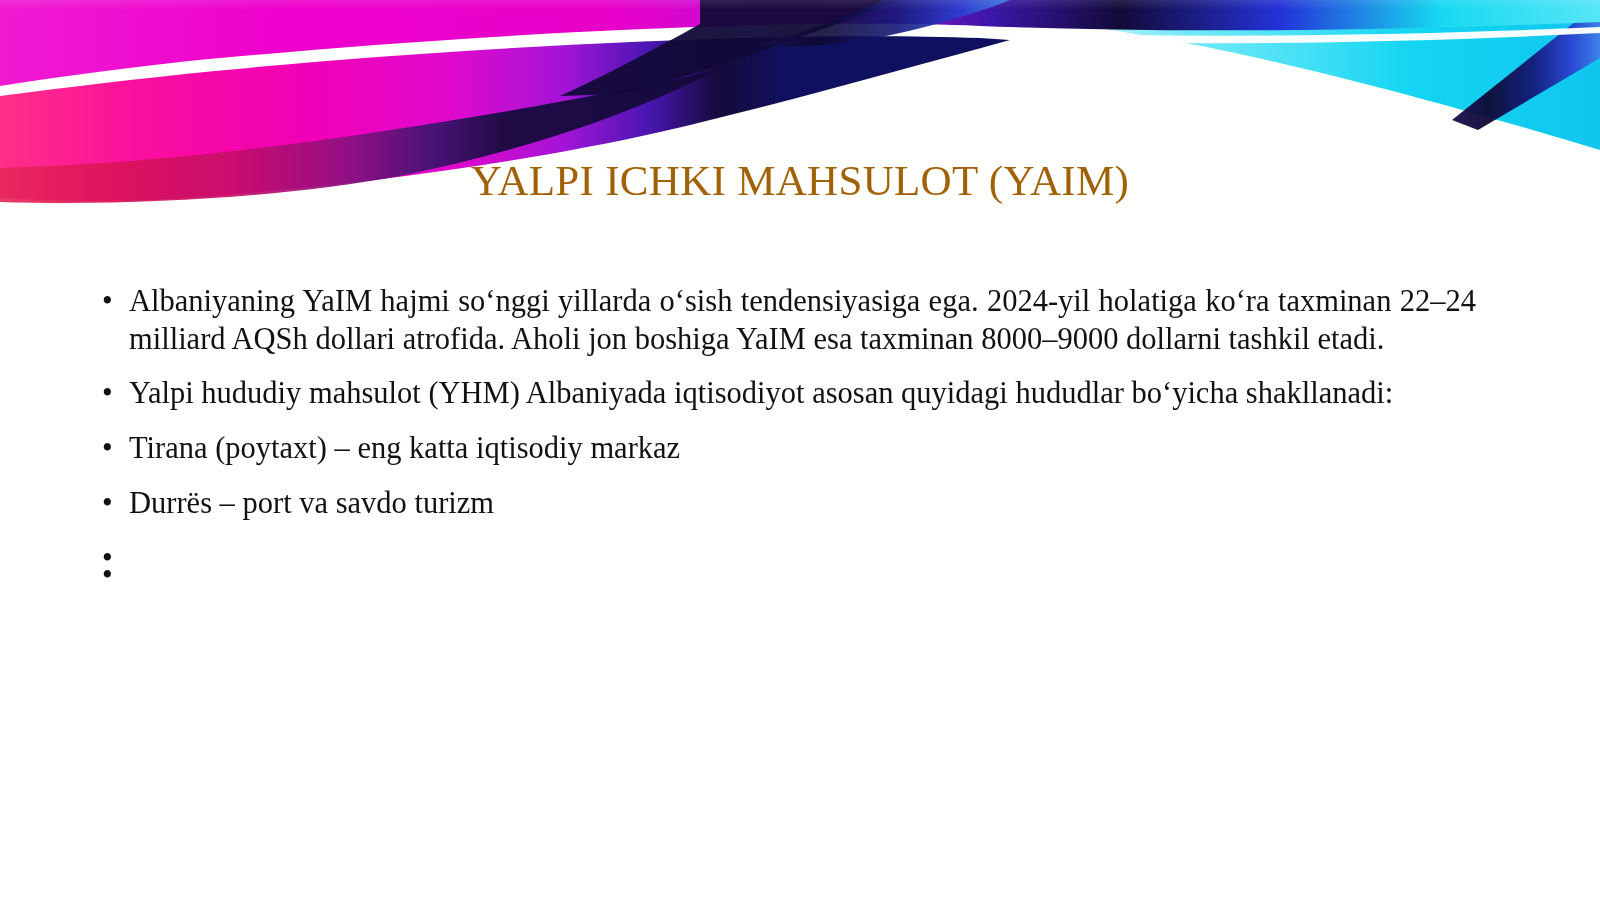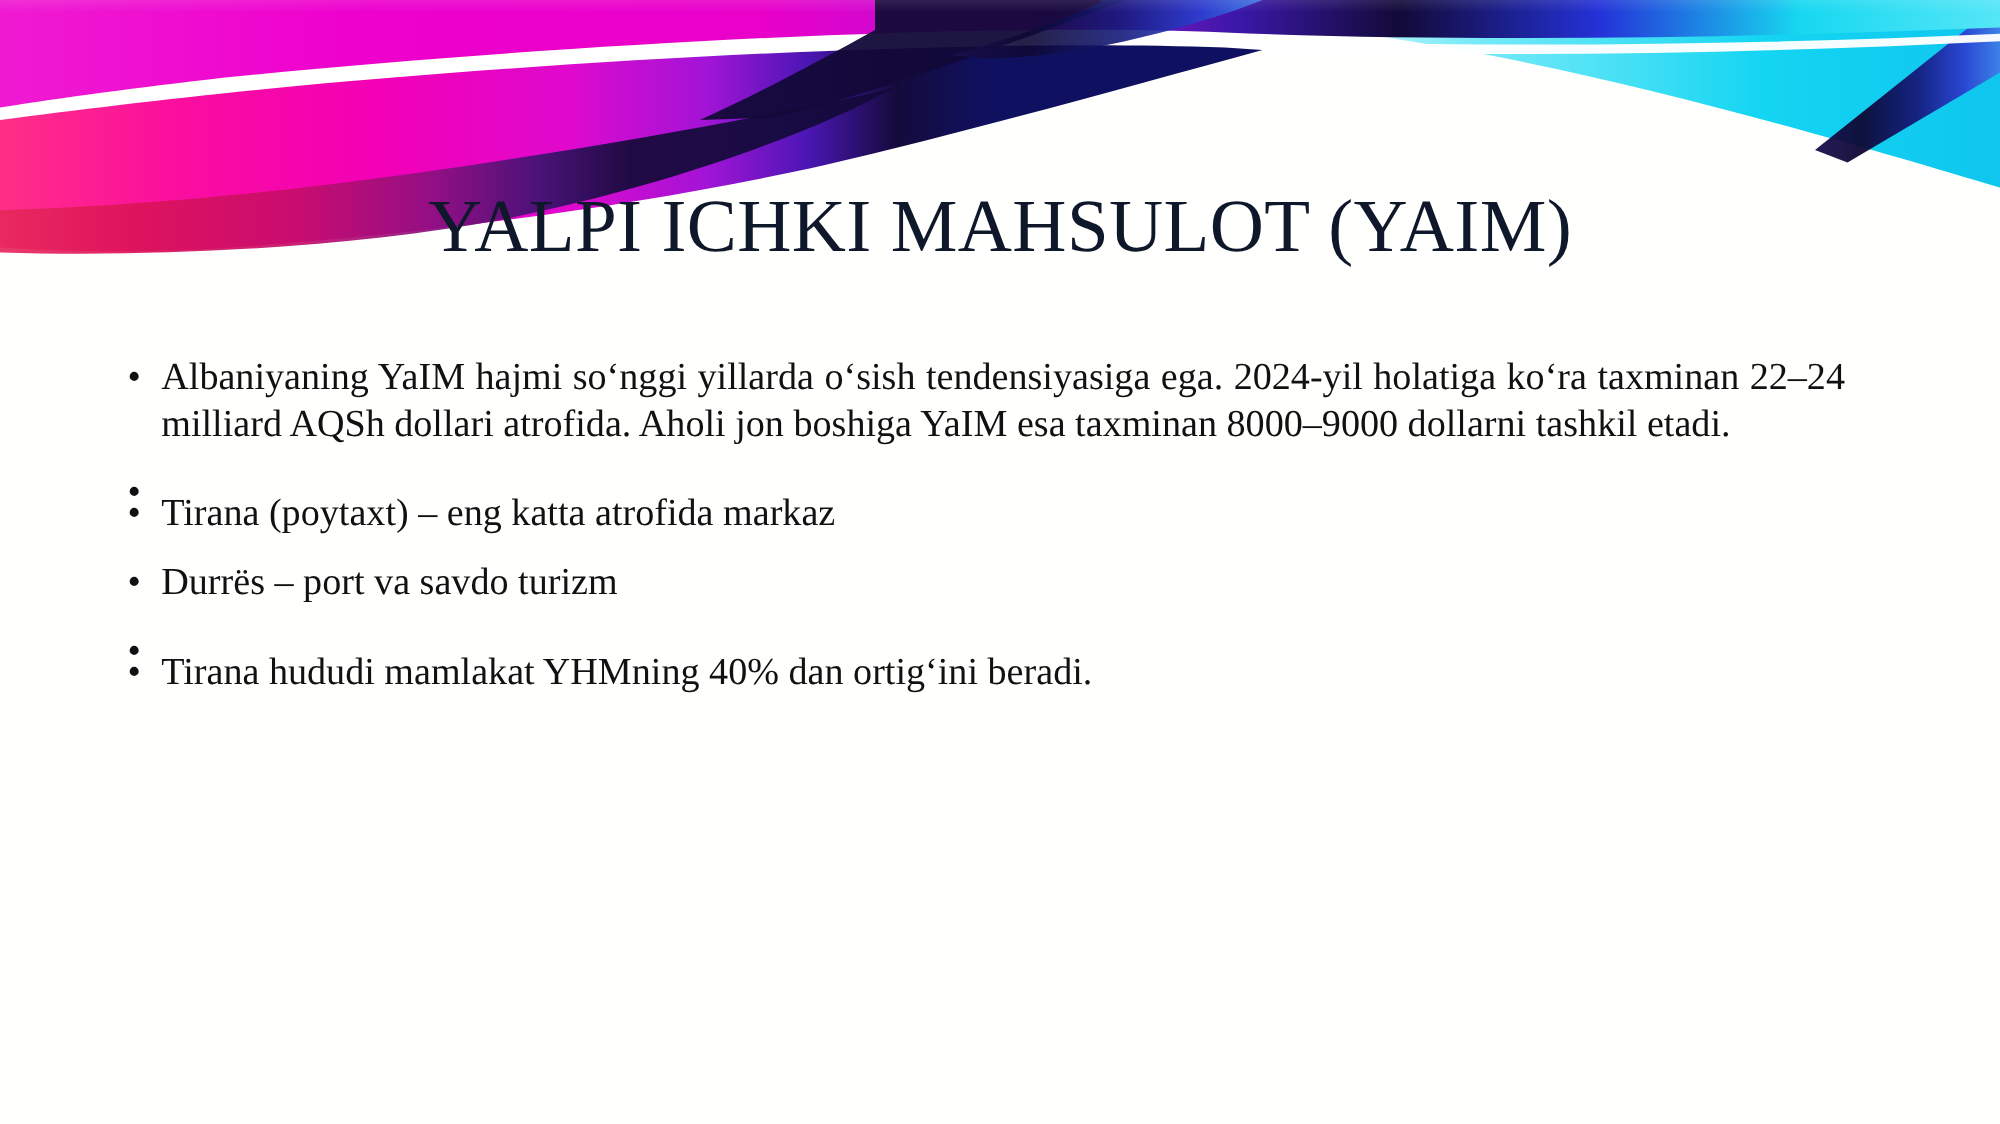--- a/index.html
+++ b/index.html
@@ -38,24 +38,24 @@
     height: 230px;
   }
 
   
   #title {
     position: absolute;
     top: 146px;
     left: 0;
     width: 1600px;
     text-align: center;
-    font-size: 60px;
+    font-size: 43px;
     line-height: 70px;
     letter-spacing: 0.3px;
-    color: #0f172a;
+    color: #a16207;
     font-weight: normal;
     font-family: "Liberation Serif", "DejaVu Serif", serif;
     white-space: nowrap;
   }
 
   
   #body {
     position: absolute;
     top: 282px;
     left: 96px;
@@ -182,43 +182,43 @@
 
     <div class="bullet-row justified">
       <span class="dot">•</span>
       <span>Albaniyaning YaIM hajmi so‘nggi yillarda o‘sish tendensiyasiga ega. 2024-yil holatiga ko‘ra taxminan 22–24 milliard AQSh dollari atrofida. Aholi jon boshiga YaIM esa taxminan 8000–9000 dollarni tashkil etadi.</span>
     </div>
 
     <div class="gap-lg"></div>
 
     <div class="bullet-row justified">
       <span class="dot">•</span>
-    </div>
-
-    <div class="gap-sm"></div>
-
-    <div class="bullet-row plain">
-      <span class="dot">•</span>
-      <span>Tirana (poytaxt) – eng katta atrofida markaz</span>
+      <span>Yalpi hududiy mahsulot (YHM) Albaniyada iqtisodiyot asosan quyidagi hududlar bo‘yicha shakllanadi:</span>
+    </div>
+
+    <div class="gap-sm"></div>
+
+    <div class="bullet-row plain">
+      <span class="dot">•</span>
+      <span>Tirana (poytaxt) – eng katta iqtisodiy markaz</span>
     </div>
 
     <div class="gap-sm"></div>
 
     <div class="bullet-row plain">
       <span class="dot">•</span>
       <span>Durrës – port va savdo turizm</span>
     </div>
 
     <div class="gap-sm"></div>
 
     <div class="bullet-row plain">
       <span class="dot">•</span>
     </div>
 
     <div class="gap-sm"></div>
 
     <div class="bullet-row plain">
       <span class="dot">•</span>
-      <span>Tirana hududi mamlakat YHMning 40% dan ortig‘ini beradi.</span>
     </div>
 
   </div>
 </div>
 
 </body></html>

